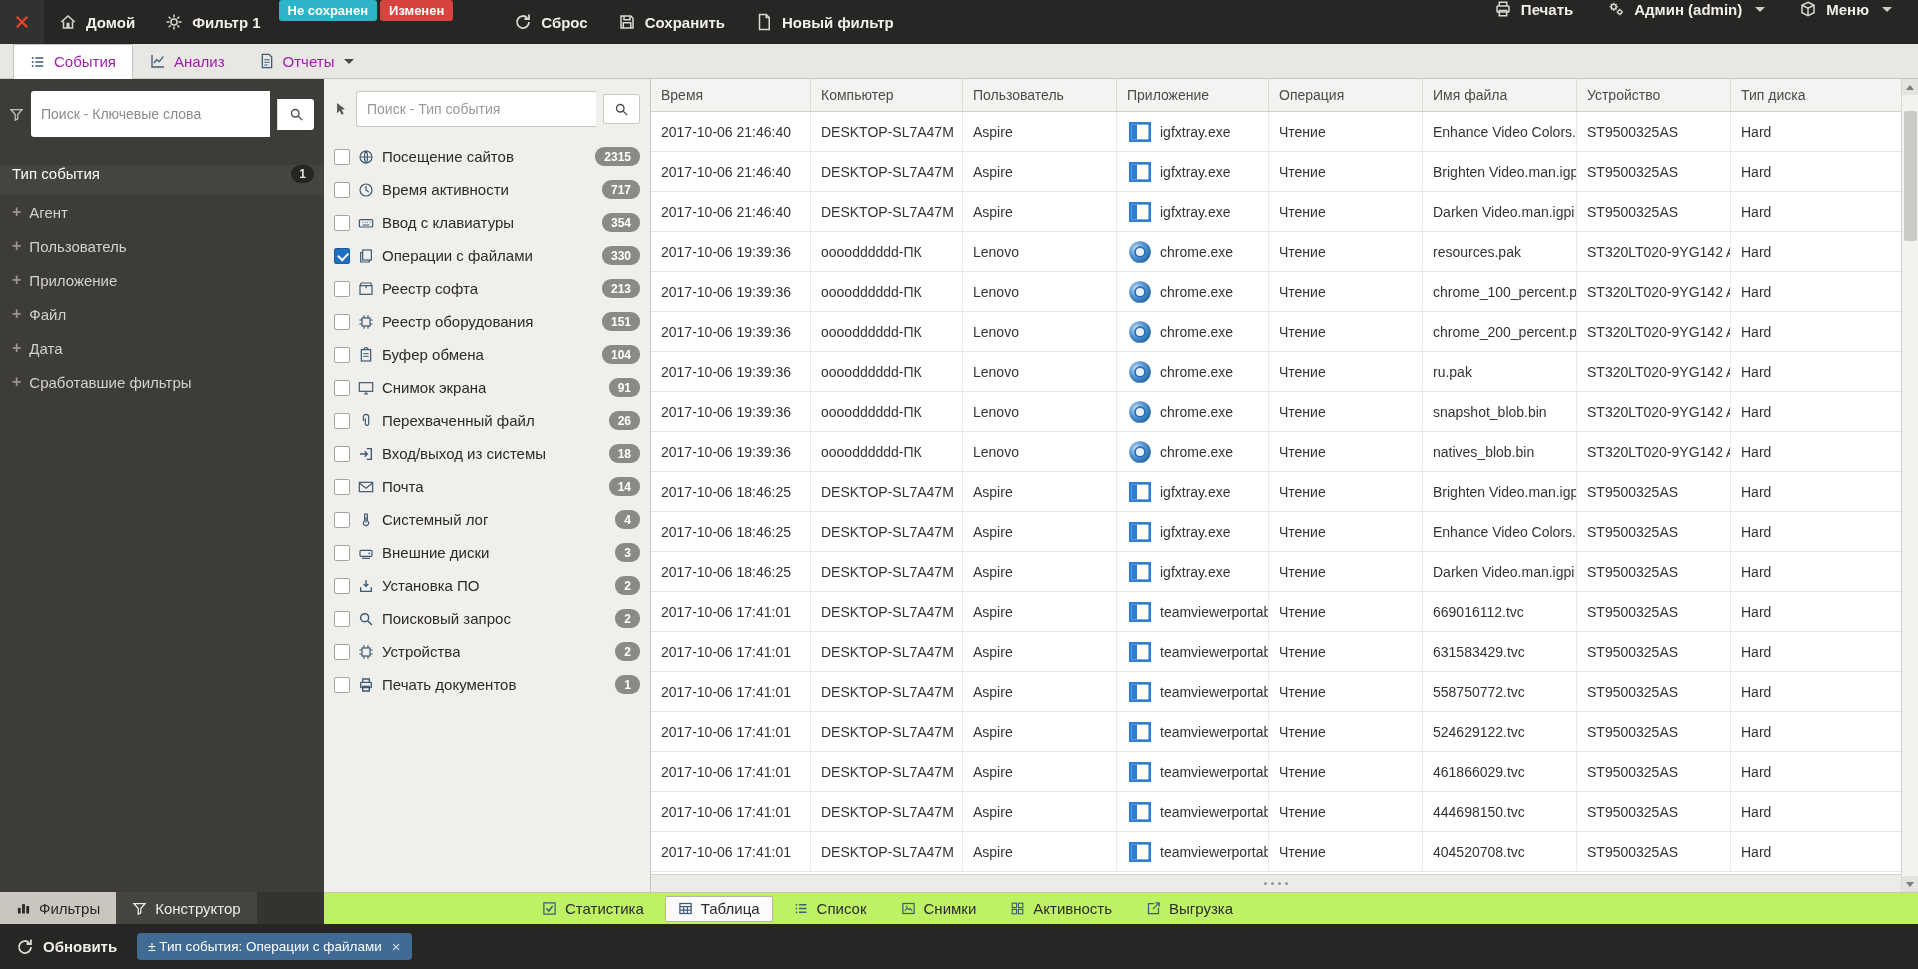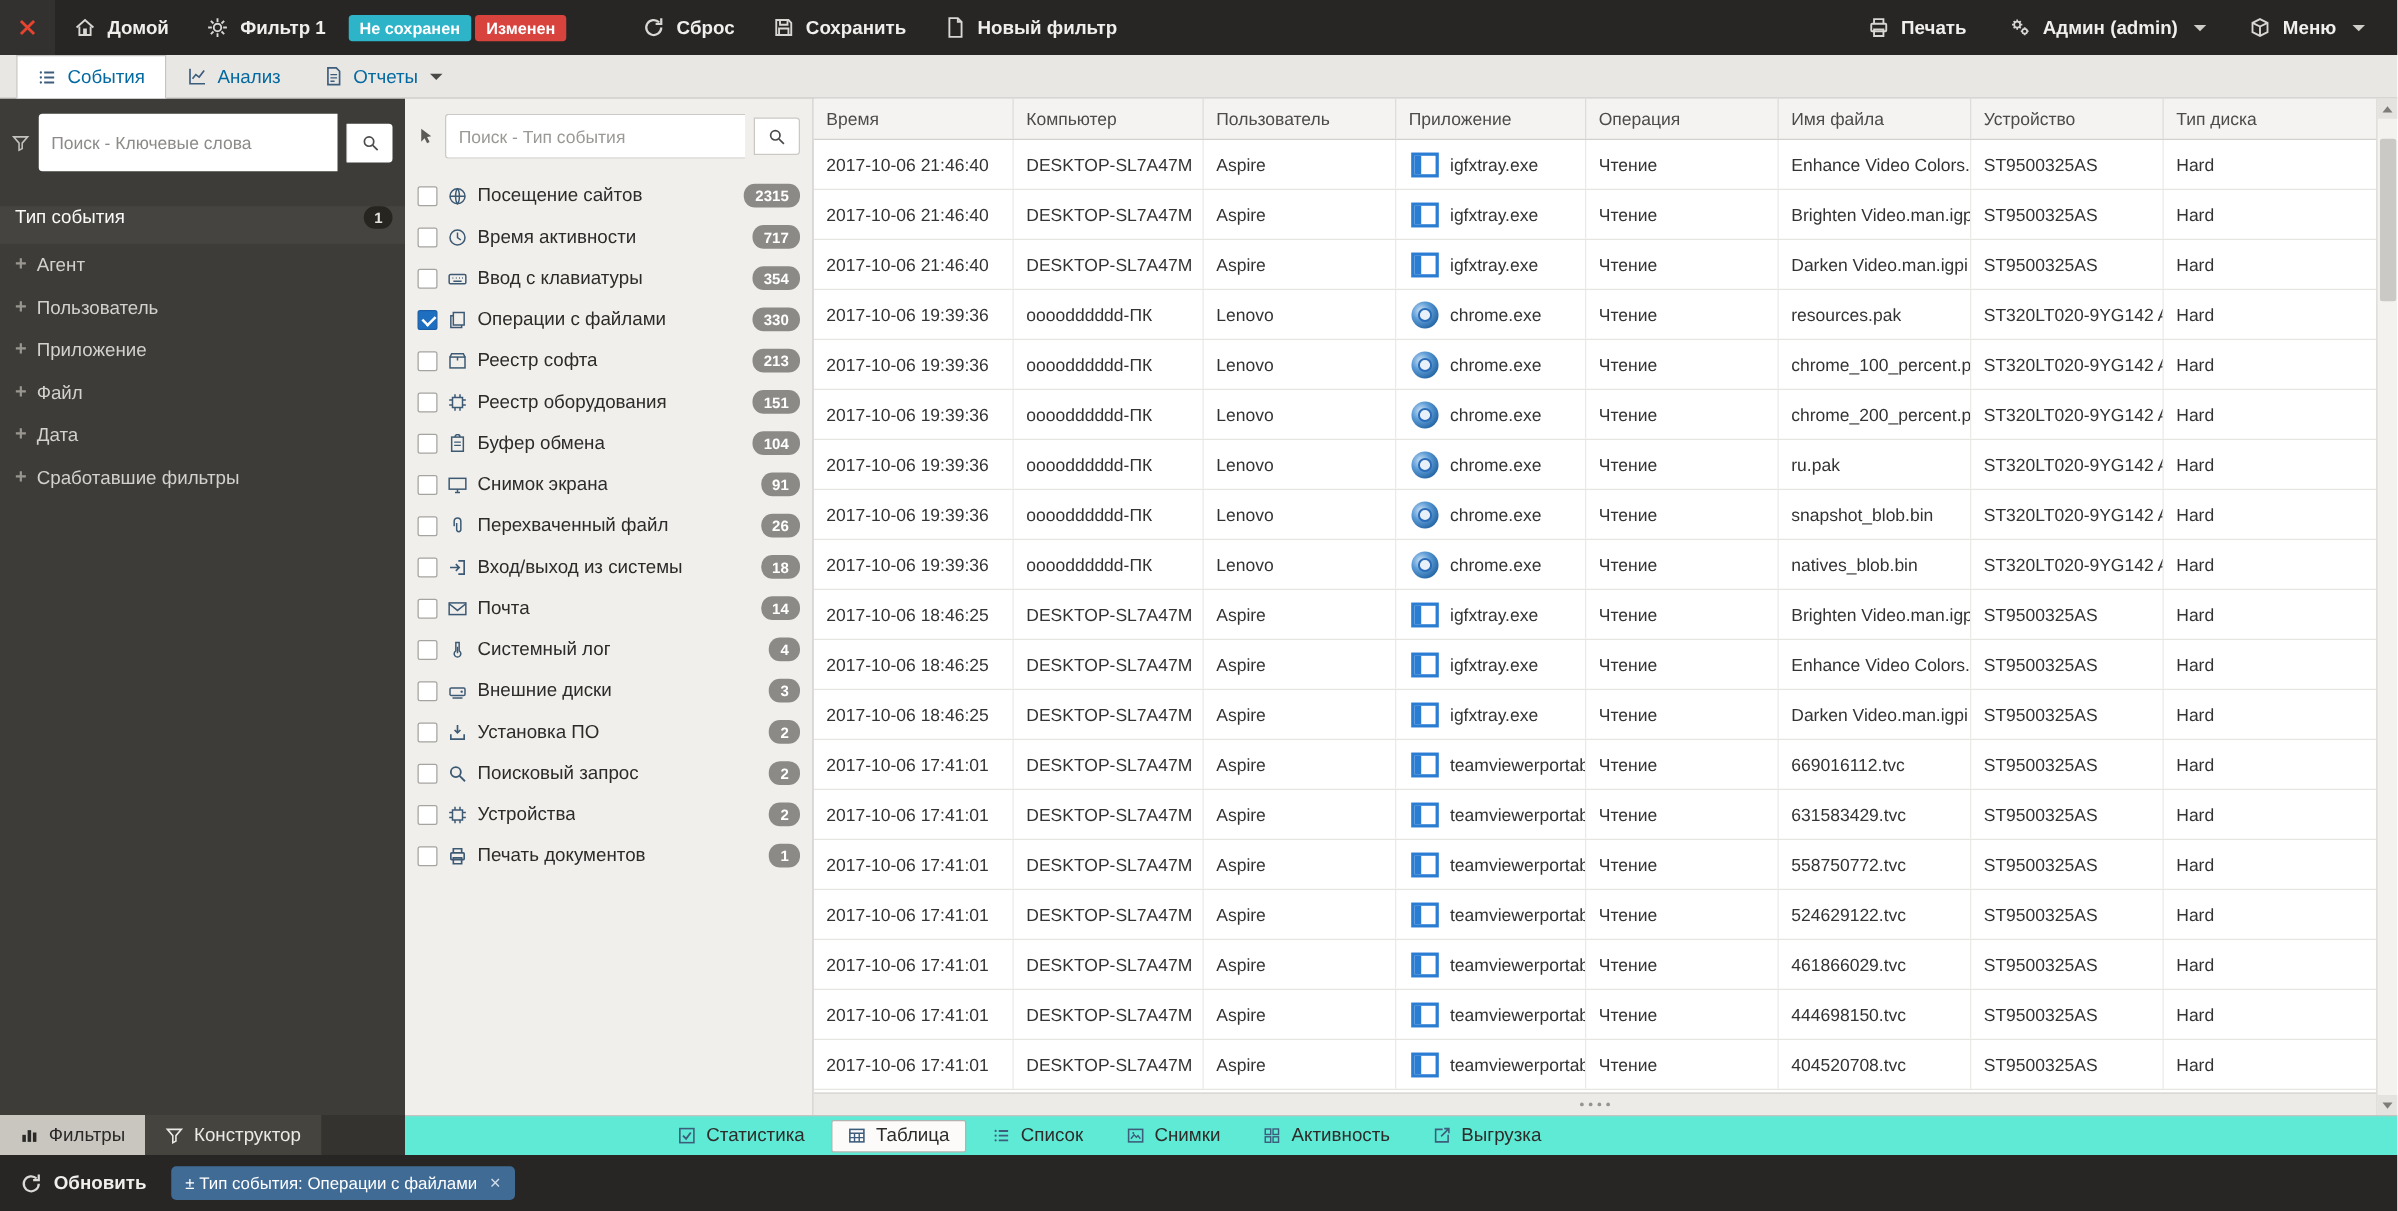--- a/index.html
+++ b/index.html
@@ -3,39 +3,39 @@
 <meta charset="utf-8">
 <style>
   *{box-sizing:border-box;margin:0;padding:0}
   html,body{width:1918px;height:969px;overflow:hidden}
   body{font-family:"Liberation Sans",sans-serif;background:#fff;color:#333}
   .app{display:flex;flex-direction:column;width:100%;height:100%}
   svg.ic{display:block;flex:0 0 auto}
   .ic18{width:18px;height:18px}.ic16{width:16px;height:16px}.ic15{width:15px;height:15px}
 
   
-  .topbar{height:44px;flex:0 0 auto;background:#272625;display:flex;align-items:center;color:#eceae7}
+  .topbar{height:44px;flex:0 0 auto;background:#272625;display:flex;align-items:flex-start;color:#eceae7}
   .tb-close{width:44px;height:100%;display:flex;align-items:center;justify-content:center;color:#e8432e;background:#323130;cursor:pointer}
   .tb-btn{display:flex;align-items:center;gap:9px;padding:0 15px;height:100%;font-weight:700;font-size:15px;cursor:pointer;color:#f1efec}
   .tb-btn .ic{color:#d9d7d3}
   .badge{border-radius:3px;padding:3px 9px;font-size:13px;font-weight:700;color:#fff;margin-left:3px}
   .badge-cyan{background:#2eb4c9}
   .badge-red{background:#d8433e}
   .gap-l{margin-left:46px}
   .tb-right{margin-left:auto;display:flex;align-items:center;gap:26px;padding-right:22px}
   .tb-right .tb-btn{padding:0 4px}
   .caret{width:0;height:0;border-left:5px solid transparent;border-right:5px solid transparent;border-top:5px solid #cfcdc9;margin-left:4px}
 
   
   .row2{height:35px;flex:0 0 auto;display:flex}
   .period{width:651px;flex:0 0 auto;background:#31302e;color:#f2f0ed;display:flex;align-items:center;gap:8px;padding-left:26px;font-size:15px;cursor:pointer}
   .period b{font-weight:700}
   .period .ic{color:#e8e6e2}
   .top-tabs{flex:1;background:#e9e7e4;border-bottom:1px solid #c6c4c1;display:flex;align-items:stretch;padding-left:13px}
-  .ttab{display:flex;align-items:center;gap:8px;padding:0 16px;font-size:15px;color:#0369a1;cursor:pointer;border:1px solid transparent}
+  .ttab{display:flex;align-items:center;gap:8px;padding:0 16px;font-size:15px;color:#a21caf;cursor:pointer;border:1px solid transparent}
   .ttab .ic{color:#3c5d7c}
   .ttab.active{background:#fff;border-color:#c6c4c1;border-bottom-color:#fff;margin-bottom:-1px}
   .dcaret{display:none}
   .dcaret.show{display:inline-block;width:0;height:0;border-left:5px solid transparent;border-right:5px solid transparent;border-top:5px solid #4a4947;margin-left:2px}
 
   
   .content{flex:1;display:flex;min-height:0}
 
   .sidebar{width:324px;flex:0 0 auto;background:#3d3c38;display:flex;flex-direction:column;color:#d7d5d1}
   .sb-search{display:flex;align-items:center;padding:12px 10px 10px 9px;gap:7px}
@@ -90,21 +90,21 @@
   .tri-up{width:0;height:0;border-left:4px solid transparent;border-right:4px solid transparent;border-bottom:5px solid #7e7c78}
   .tri-down{width:0;height:0;border-left:4px solid transparent;border-right:4px solid transparent;border-top:5px solid #7e7c78}
   .vs-thumb{width:13px;height:130px;background:#cbc9c5;border-radius:2px;margin-top:16px;cursor:grab}
   .vs-btn.down{margin-top:auto}
 
   
   .tabsrow{height:32px;flex:0 0 auto;display:flex}
   .tr-left{width:324px;flex:0 0 auto;background:#343330;display:flex}
   .sbtab{display:flex;align-items:center;gap:8px;padding:0 16px;font-size:15px;color:#eceae7;background:#45443f;cursor:pointer}
   .sbtab.active{background:#c9c6c0;color:#2a2927}
-  .tr-right{flex:1;background:#5eead4;border-top:1px solid #c6c4c1;display:flex;align-items:center;gap:8px;padding-left:205px}
+  .tr-right{flex:1;background:#bef264;border-top:1px solid #c6c4c1;display:flex;align-items:center;gap:8px;padding-left:205px}
   .vtab{height:26px;display:flex;align-items:center;gap:8px;padding:0 12px;font-size:15px;color:#2d2c2a;cursor:pointer;border:1px solid transparent;border-radius:2px}
   .vtab .ic{color:#3c5d7c}
   .vtab.active{background:#fcfbfa;border-color:#b5b3af}
 
   
   .bottombar{height:45px;flex:0 0 auto;background:#272625;display:flex;align-items:center;gap:20px;padding-left:16px}
   .bb-refresh{display:flex;align-items:center;gap:9px;color:#f1efec;font-size:15px;font-weight:700;cursor:pointer}
   .bb-refresh .ic{color:#dbd9d5}
   .chip{background:#3f6b95;border-radius:4px;height:27px;display:flex;align-items:center;gap:10px;padding:0 11px;color:#fff;font-size:13.5px;font-weight:400;cursor:pointer}
   .chip-x{color:#d3dde8;font-size:15px}

